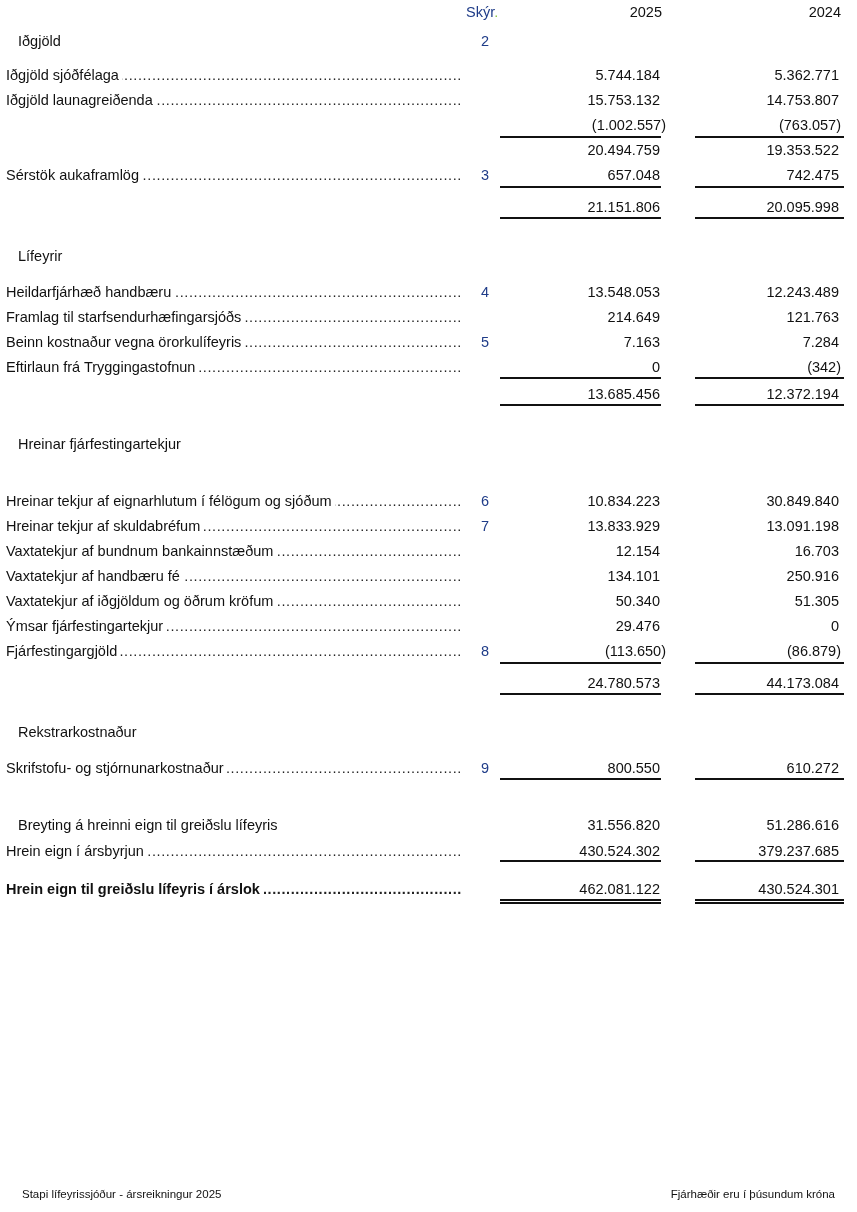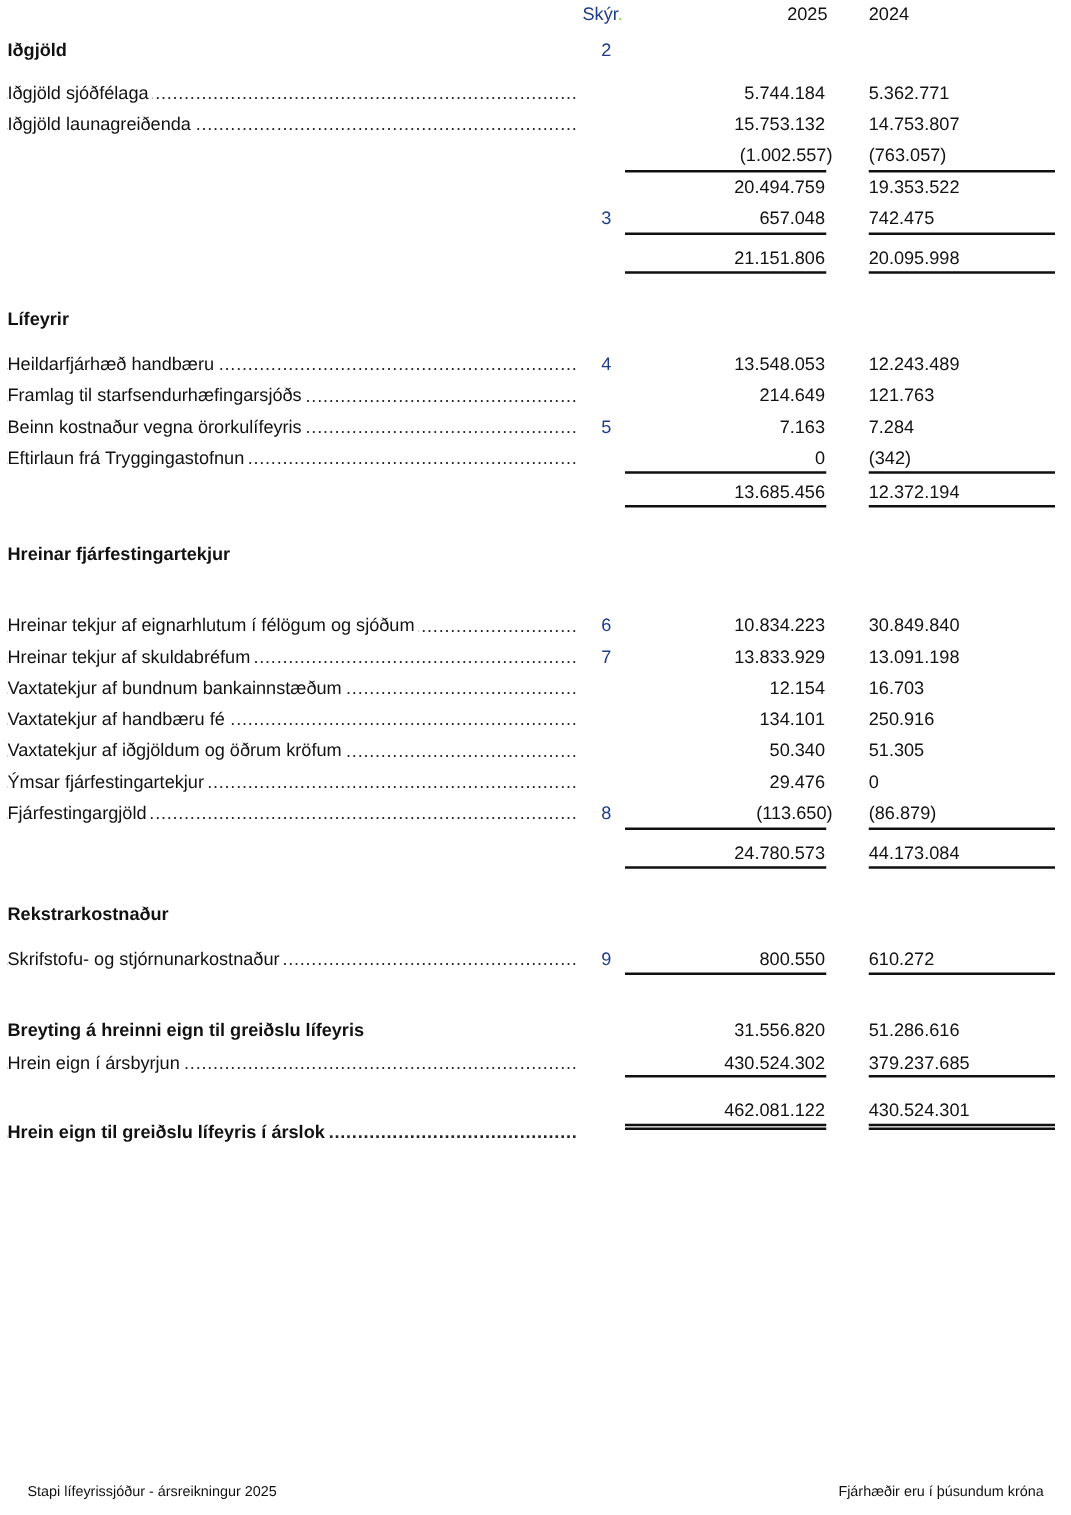--- a/index.html
+++ b/index.html
@@ -12,29 +12,29 @@
   .label {
     position: absolute; left: 6px; width: 456px; top: 0;
     white-space: nowrap; overflow: hidden; line-height: 22px;
   }
   .label .txt { background: #fff; padding-right: 3px; position: relative; z-index: 1; }
   .label.dots::after {
     content: "................................................................................................................................................................................................................";
     position: absolute; left: 0; right: 0; top: 0; letter-spacing: 0.6px; color: #222;
     z-index: 0; white-space: nowrap; overflow: hidden; text-align: right; direction: rtl;
   }
-  .label.bold { font-weight: bold; margin-top: 17px; }
-  .heading { position: absolute; left: 6px; font-weight: bold; line-height: 22px; }
+  .label.bold { font-weight: bold; }
+  .heading { position: absolute; left: 18px; font-weight: normal; line-height: 22px; }
   .note { position: absolute; left: 470px; width: 30px; top: 0; line-height: 22px; text-align: center; color: #1f3c88; }
   .v25 { position: absolute; left: 500px; width: 160px; top: 0; text-align: right; line-height: 22px; }
-  .v24 { position: absolute; left: 695px; width: 144px; top: 0; text-align: left; line-height: 22px; }
+  .v24 { position: absolute; left: 695px; width: 144px; top: 0; text-align: right; line-height: 22px; }
   .hdr-note { position: absolute; left: 466px; top: 4px; color: #1f3c88; }
   .hdr-note .dot { color: #8dc63f; }
   .hdr-year25 { position: absolute; left: 500px; width: 162px; top: 4px; text-align: right; }
-  .hdr-year24 { position: absolute; left: 695px; width: 146px; top: 4px; text-align: left; }
+  .hdr-year24 { position: absolute; left: 695px; width: 146px; top: 4px; text-align: right; }
   .line { position: absolute; height: 2px; background: #111; }
   .l25 { left: 500px; width: 161px; }
   .l24 { left: 695px; width: 149px; }
   .dbl { height: 4px; background: transparent; border-top: 2px solid #111; border-bottom: 2px solid #111; box-sizing: border-box; height: 5px; }
   .footer-left { position: absolute; left: 22px; top: 1188px; font-size: 11.5px; }
   .footer-right { position: absolute; right: 22px; top: 1188px; font-size: 11.5px; margin-left: 14px; }
 </style>
 </head>
 <body>
 
@@ -60,20 +60,21 @@
   <div class="v25" style="width:166px">(1.002.557)</div>
   <div class="v24" style="width:146px">(763.057)</div>
 </div>
 <div class="line l25" style="top:136px"></div>
 <div class="line l24" style="top:136px"></div>
 <div class="row" style="top:139px">
   <div class="v25">20.494.759</div>
   <div class="v24">19.353.522</div>
 </div>
 <div class="row" style="top:164px">
+  <div class="label dots"><span class="txt">Sérstök aukaframlög</span></div>
   <div class="note">3</div>
   <div class="v25">657.048</div>
   <div class="v24">742.475</div>
 </div>
 <div class="line l25" style="top:186px"></div>
 <div class="line l24" style="top:186px"></div>
 <div class="row" style="top:196px">
   <div class="v25">21.151.806</div>
   <div class="v24">20.095.998</div>
 </div>

